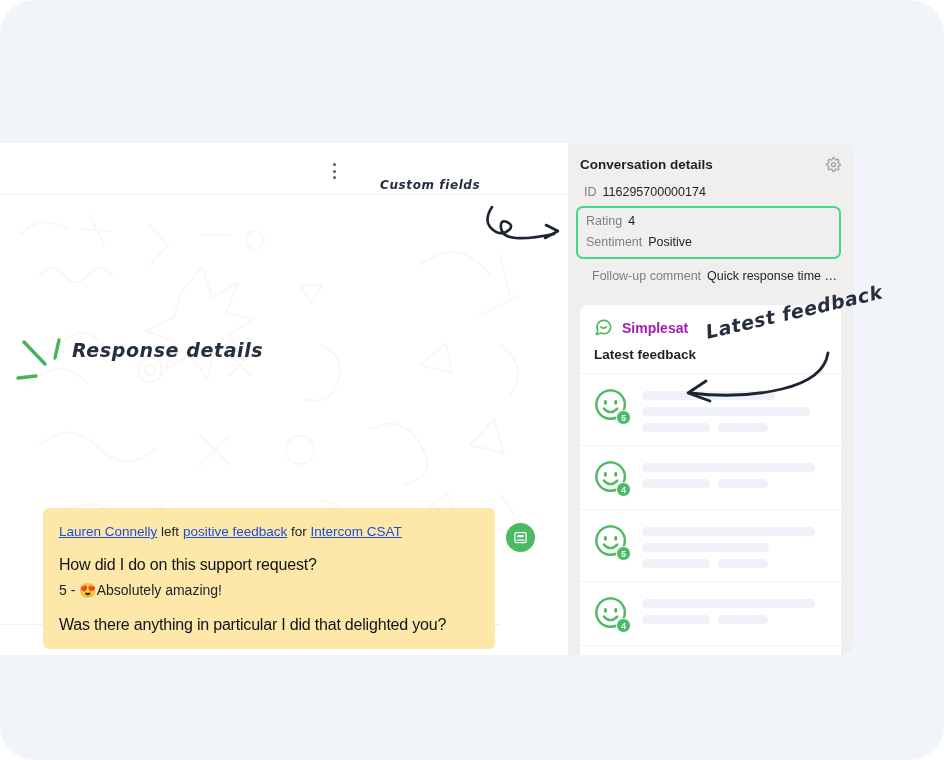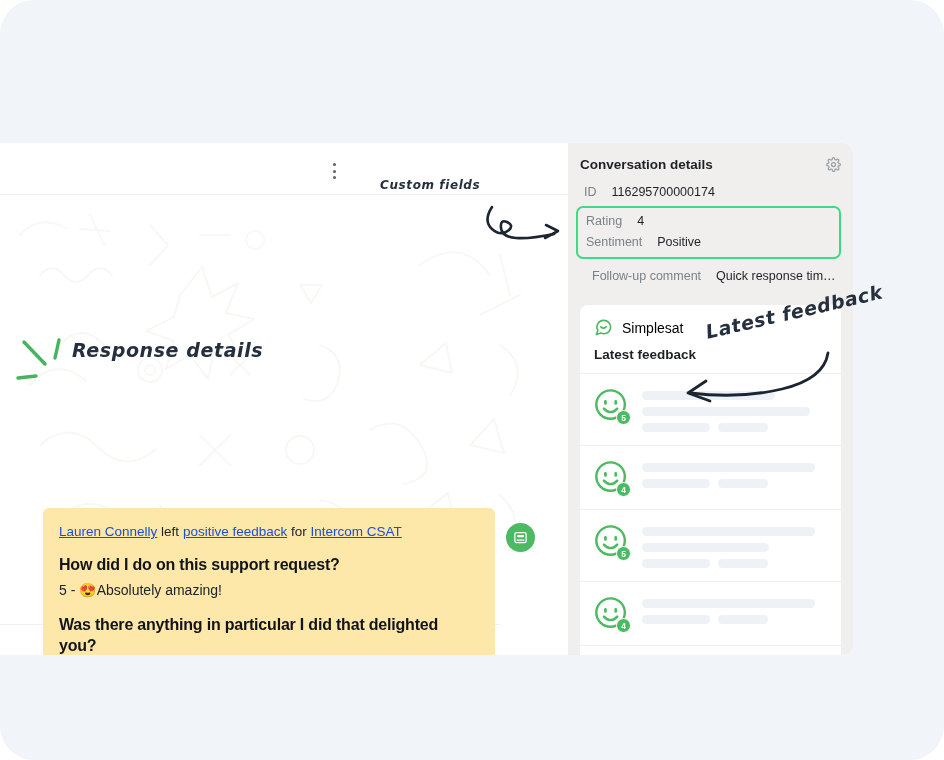--- a/index.html
+++ b/index.html
@@ -106,21 +106,21 @@
     margin-bottom: 13px;
     white-space: nowrap;
   }
   .fb-link {
     color: #1d4ed8;
     text-decoration: underline;
     cursor: pointer;
   }
   .fb-q {
     font-size: 16px;
-    font-weight: bold;
+    font-weight: normal;
     color: #111418;
     line-height: 21px;
     letter-spacing: -0.2px;
   }
   .fb-a {
     font-size: 14px;
     color: #20242a;
     line-height: 19px;
     margin: 6px 0 14px 0;
   }
@@ -155,21 +155,21 @@
   #conv-details-title {
     font-size: 13.5px;
     font-weight: bold;
     color: #1d2025;
   }
   #gear-icon { cursor: pointer; line-height: 0; }
 
   .field-row {
     display: flex;
     align-items: flex-start;
-    gap: 15px;
+    gap: 6px;
     padding: 3px 0;
     font-size: 12.5px;
     line-height: 17px;
   }
   .field-label { color: #7b8189; white-space: nowrap; }
   .field-value { color: #1d2025; white-space: nowrap; overflow: hidden; text-overflow: ellipsis; }
 
   #custom-fields-box {
     border: 2px solid #3ddc84;
     border-radius: 7px;
@@ -188,22 +188,22 @@
     overflow: hidden;
   }
   #simplesat-head {
     display: flex;
     align-items: center;
     gap: 9px;
     padding: 13px 14px 8px 14px;
   }
   #simplesat-name {
     font-size: 14px;
-    font-weight: normal;
-    color: #000000;
+    font-weight: bold;
+    color: #a21caf;
   }
   #latest-feedback-label {
     font-size: 13.5px;
     font-weight: bold;
     color: #1d2025;
     padding: 2px 14px 11px 14px;
   }
 
   .fb-row {
     display: flex;

